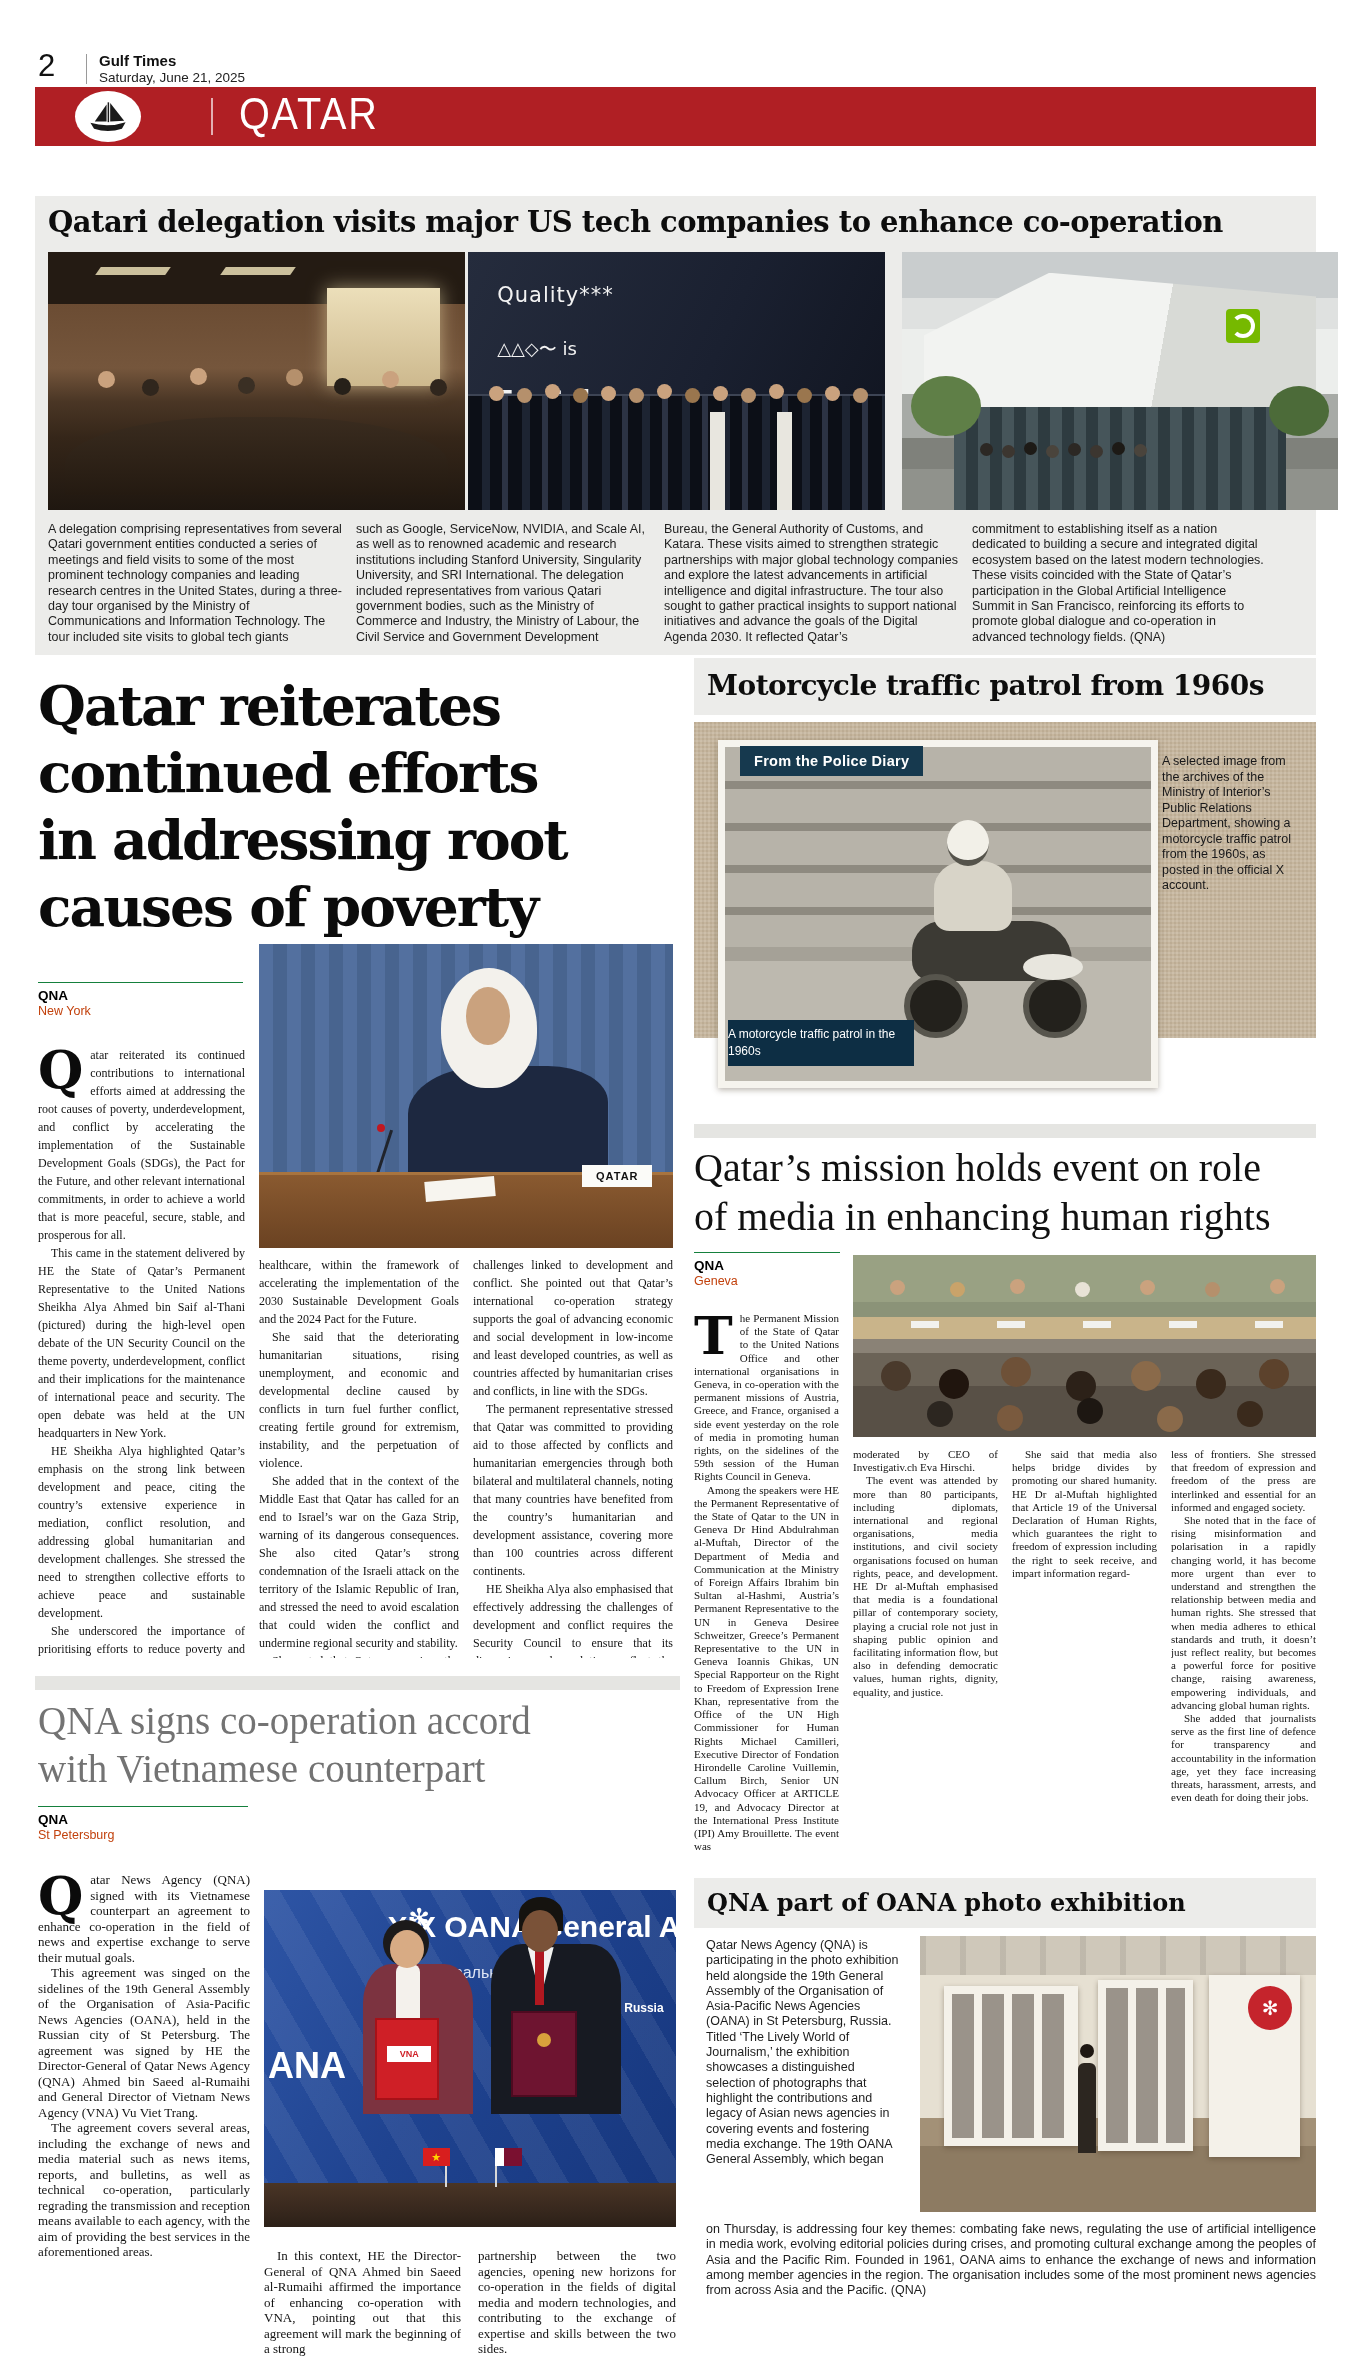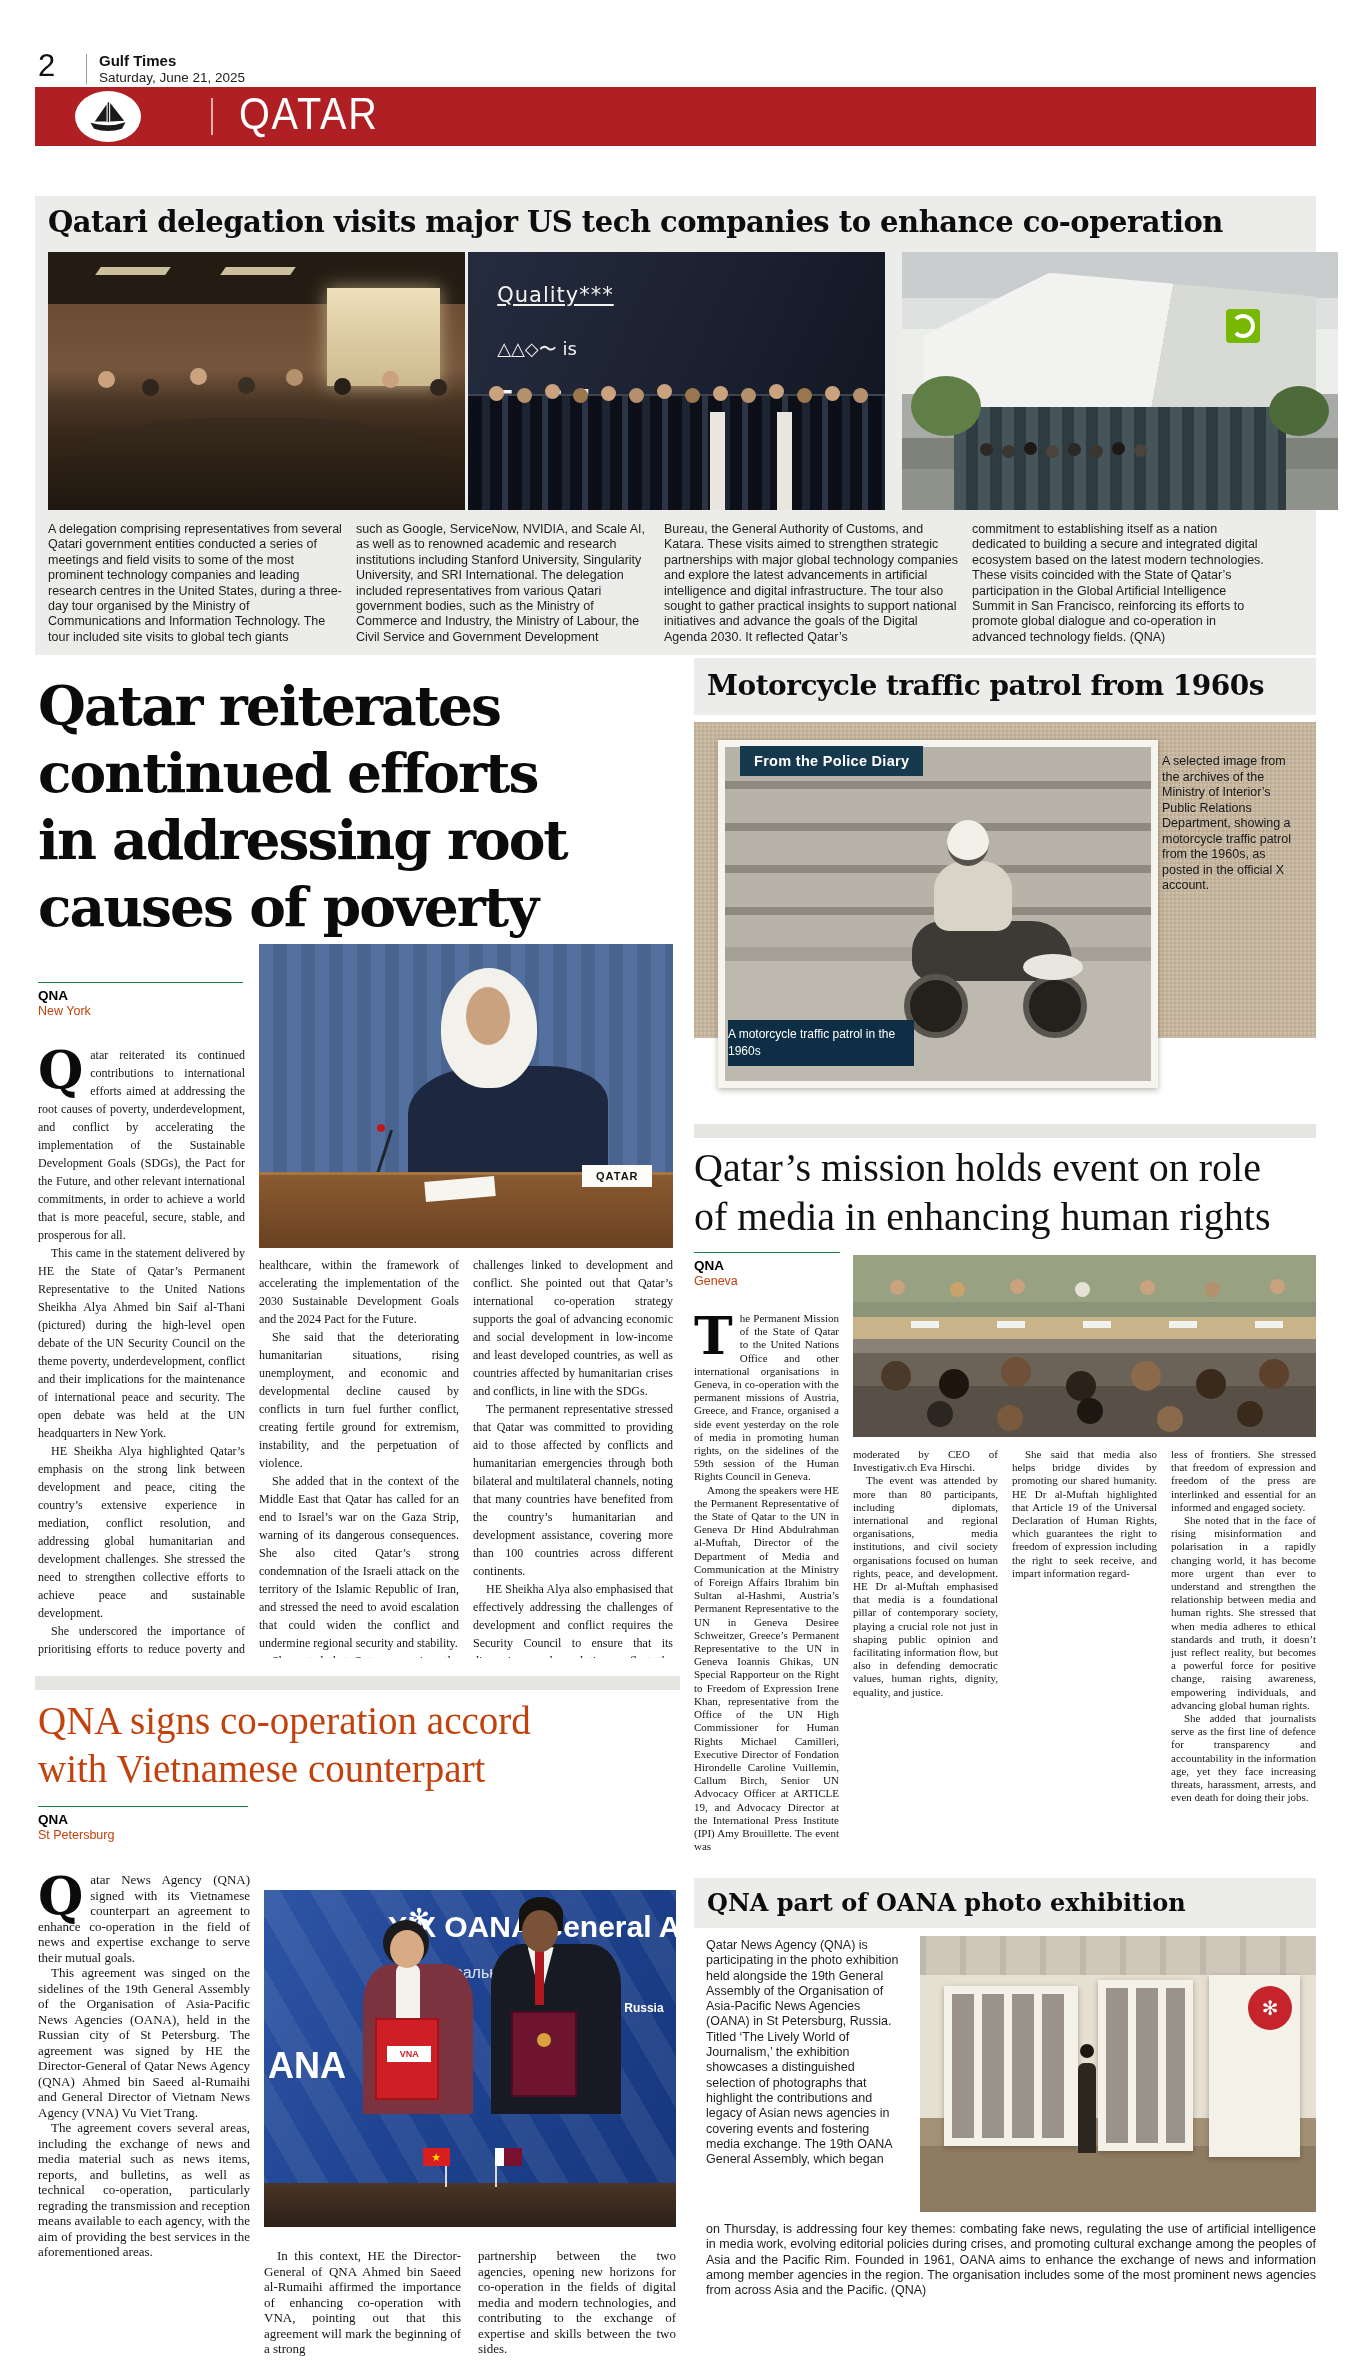--- a/index.html
+++ b/index.html
@@ -25,21 +25,21 @@
   #techbox{left:35px;top:196px;width:1281px;height:459px;background:#ececea;}
   #tech-headline{position:absolute;left:13px;top:9px;font-size:29px;letter-spacing:-.5px;}
   .ph{position:absolute;overflow:hidden;}
   #ph-t1{left:13px;top:56px;width:417px;height:258px;background:linear-gradient(180deg,#241b13 0%,#241b13 20%,#6b4c33 20%,#75563c 45%,#4a3625 58%,#352619 72%,#1f1710 100%);}
   .p1-light{position:absolute;top:6%;width:70px;height:8px;background:#e9ddb5;transform:skewX(-35deg);opacity:.85;}
   #ph-t1 .screen{position:absolute;right:6%;top:14%;width:27%;height:38%;background:linear-gradient(#ecdfba,#cdb98e);box-shadow:0 0 18px rgba(236,220,170,.6);}
   #ph-t1 .table{position:absolute;left:4%;bottom:6%;width:92%;height:30%;background:linear-gradient(#3a2c1f,#241a11);border-radius:45% 45% 0 0/60% 60% 0 0;}
   .dots{position:absolute;border-radius:50%;}
   #ph-t2{left:433px;top:56px;width:417px;height:258px;background:linear-gradient(115deg,#252c3d 0%,#1a2030 55%,#10141f 100%);}
   .p2-line{position:absolute;color:#f2f2f2;font-family:"DejaVu Sans",sans-serif;}
-  #p2l1{left:7%;top:12%;font-size:21px;letter-spacing:1px;text-decoration:underline;}
+  #p2l1{left:7%;top:12%;font-size:21px;letter-spacing:1px;}
   #p2l2{left:7%;top:33%;font-size:18px;}
   #p2l3{left:7%;top:52%;font-size:24px;font-weight:bold;}
   #ph-t2 .crowd{position:absolute;bottom:0;width:100%;height:44%;background:repeating-linear-gradient(90deg,#0c0f17 0 14px,#1d2432 14px 22px,#0c0f17 22px 34px,#2c3344 34px 40px);border-top:2px solid #3d4454;}
   #ph-t2 .thobe{position:absolute;bottom:0;width:15px;height:38%;background:#e8e6df;}
   #ph-t3{left:867px;top:56px;width:436px;height:258px;background:linear-gradient(180deg,#c9cdce 0 18%,#dfe1e0 18% 30%,#eceeec 30% 55%,#a7aaa6 55% 72%,#7f817b 72% 84%,#90928c 84% 100%);}
   #ph-t3 .building{position:absolute;left:5%;top:8%;width:90%;height:58%;background:linear-gradient(100deg,#f2f3f1 60%,#d8dad6 60%);clip-path:polygon(0 42%,32% 0,100% 16%,100% 100%,0 100%);}
   #ph-t3 .glass{position:absolute;left:12%;bottom:0;width:76%;height:40%;background:repeating-linear-gradient(90deg,#46555a 0 12px,#2e3b40 12px 24px);}
   #ph-t3 .nvlogo{position:absolute;right:18%;top:22%;width:34px;height:34px;background:#76b900;border-radius:4px;display:flex;align-items:center;justify-content:center;}
   #ph-t3 .nveye{width:16px;height:16px;border:4px solid #fff;border-radius:50%;border-left-color:transparent;}
   #ph-t3 .addr{position:absolute;right:8%;top:64%;font-size:10px;color:#f5f5f2;letter-spacing:1px;}
@@ -97,21 +97,21 @@
   .medcol{font-size:11px;line-height:13.2px;}
   #med-col1{left:694px;top:1312px;width:145px;height:545px;}
   #ph-med{left:853px;top:1255px;width:463px;height:182px;background:linear-gradient(180deg,#99a183 0 26%,#8b9378 26% 34%,#c9b48a 34% 46%,#8a8276 46% 54%,#6b6357 54% 72%,#585046 72% 100%);}
   .md-plates{position:absolute;top:36%;width:100%;height:7px;background:repeating-linear-gradient(90deg,transparent 0 58px,#f2f2ee 58px 86px);}
   #med-col2{left:853px;top:1448px;width:145px;height:409px;}
   #med-col3{left:1012px;top:1448px;width:145px;height:409px;}
   #med-col4{left:1171px;top:1448px;width:145px;height:409px;}
 
   
   #vn-headline{left:38px;top:1697px;width:645px;}
-  #vn-headline div{font-family:"Liberation Serif",serif;font-size:39px;line-height:48px;color:#c2410c;}
+  #vn-headline div{font-family:"Liberation Serif",serif;font-size:39px;line-height:48px;color:#737373;}
   #vn-byline{left:38px;top:1806px;width:210px;}
   .vncol{font-size:13px;line-height:15.5px;}
   #vn-col1{left:38px;top:1872px;width:212px;height:493px;}
   #ph-vna{left:264px;top:1890px;width:412px;height:337px;background:linear-gradient(120deg,#2e55a5 0%,#1f4390 45%,#16367c 100%);}
   #ph-vna .rays{position:absolute;inset:0;background:repeating-linear-gradient(60deg,rgba(255,255,255,.07) 0 26px,transparent 26px 52px);}
   .vn-big{position:absolute;left:30%;top:6%;font-size:30px;font-weight:bold;color:#fff;white-space:nowrap;}
   .vn-cyr{position:absolute;left:33%;top:22%;font-size:16px;color:#dfe6f5;white-space:nowrap;}
   .vn-sm1{position:absolute;left:40%;top:34%;font-size:11px;color:#cdd8ee;}
   .vn-sm2{position:absolute;right:3%;top:33%;font-size:12px;font-weight:bold;color:#fff;}
   .vn-na{position:absolute;left:1%;top:46%;font-size:36px;font-weight:bold;color:#fff;}

